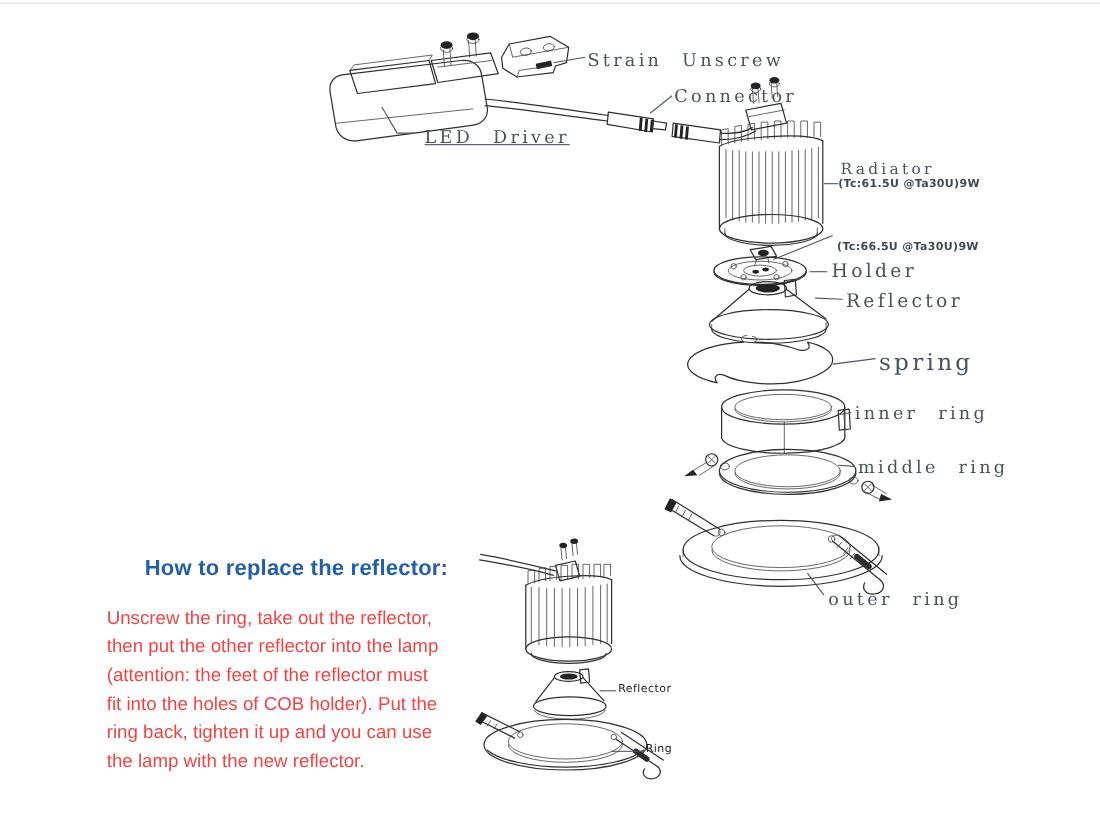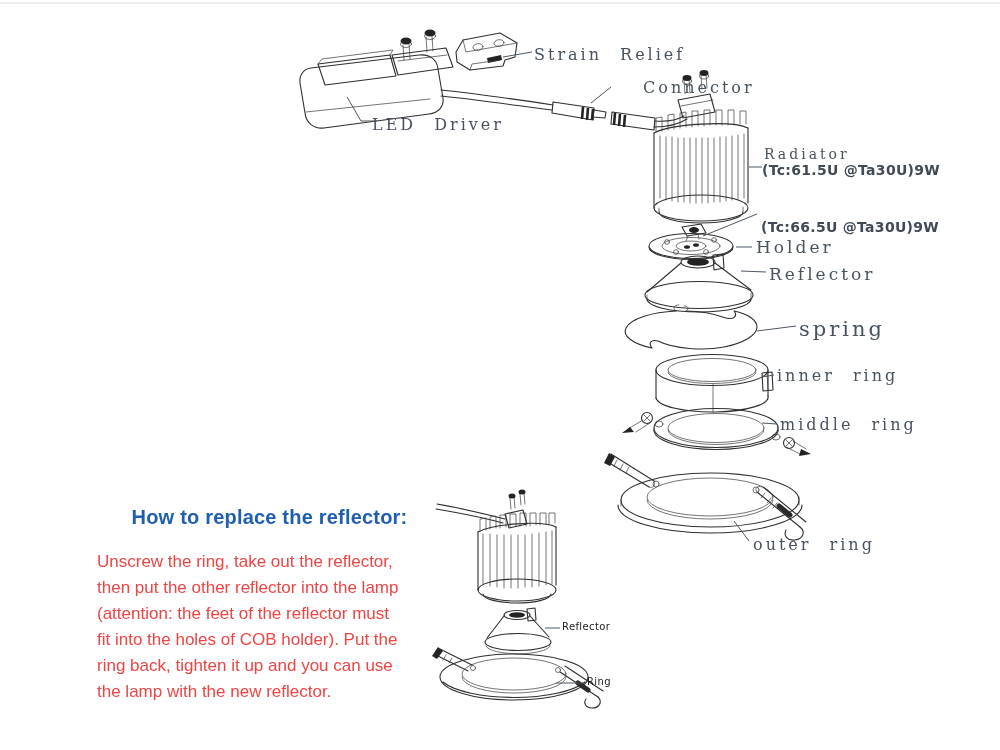--- a/index.html
+++ b/index.html
@@ -14,21 +14,21 @@
   .fill-dark{fill:#232323;stroke:none;}
   .leader{fill:none;stroke:#4d5663;stroke-width:1;}
   .part-label{
     position:absolute;color:#49535f;font-family:"DejaVu Serif", serif;
     font-size:16px;letter-spacing:3px;word-spacing:10px;white-space:nowrap;
   }
   .part-label.small{font-size:14px;}
   .part-label.cob{font-size:15px;letter-spacing:2px;}
   .spec-label{
     position:absolute;color:#3f4a55;font-family:"DejaVu Sans", sans-serif;
-    font-size:14px;font-weight:700;letter-spacing:0.3px;white-space:nowrap;
+    font-size:10px;font-weight:700;letter-spacing:0.3px;white-space:nowrap;
   }
   .mini-label{
     position:absolute;color:#1c1c1c;font-family:"DejaVu Sans", sans-serif;
     font-size:10px;letter-spacing:0.4px;white-space:nowrap;
   }
   .watermark{
     position:absolute;left:224px;top:334px;
     font-family:"Liberation Sans", sans-serif;font-weight:700;font-size:46px;
     color:#d4d4d4;letter-spacing:-1px;white-space:nowrap;
     mix-blend-mode:multiply;pointer-events:none;
@@ -232,23 +232,23 @@
       <path class="ln" d="M560,672 L598,697 M565,666 L603,691"></path>
       <path class="ln" d="M598,697 C603,702 599,708 592,708 C586,708 583,703 586,699"></path>
       <path d="M578,683 L588,690" stroke="#2b2b2b" stroke-width="5" fill="none" stroke-linecap="round"></path>
       <circle class="ln-thin" cx="558" cy="670" r="2.5"></circle>
       <path class="leader" d="M545,628 L560,628"></path>
       <path class="leader" d="M556,683 L584,683"></path>
     </g>
   </svg>
 
 
-  <div class="part-label" style="left:534px;top:45px;">Strain Relief</div>
-  <div class="part-label" style="left:643px;top:78px;">Connector</div>
-  <div class="part-label" style="left:372px;top:115px;">LED Driver</div>
+  <div class="part-label" style="left:534px;top:45px;">Strain Unscrew</div>
+  <div class="part-label" style="left:613px;top:78px;">Connector</div>
+  <div class="part-label" style="left:386px;top:115px;text-decoration:underline;">LED Driver</div>
   <div class="part-label small" style="left:764px;top:146px;">Radiator</div>
   <div class="spec-label" style="left:762px;top:162px;">(Tc:61.5U @Ta30U)9W</div>
   <div class="spec-label" style="left:761px;top:219px;">(Tc:66.5U @Ta30U)9W</div>
   <div class="part-label" style="left:756px;top:237px;font-size:17px;">Holder</div>
   <div class="part-label" style="left:769px;top:264px;font-size:17px;">Reflector</div>
   <div class="part-label" style="left:799px;top:317px;font-size:21px;">spring</div>
   <div class="part-label" style="left:777px;top:366px;">inner ring</div>
   <div class="part-label" style="left:780px;top:415px;">middle ring</div>
   <div class="part-label" style="left:753px;top:535px;text-align:right;">outer ring</div>
 

